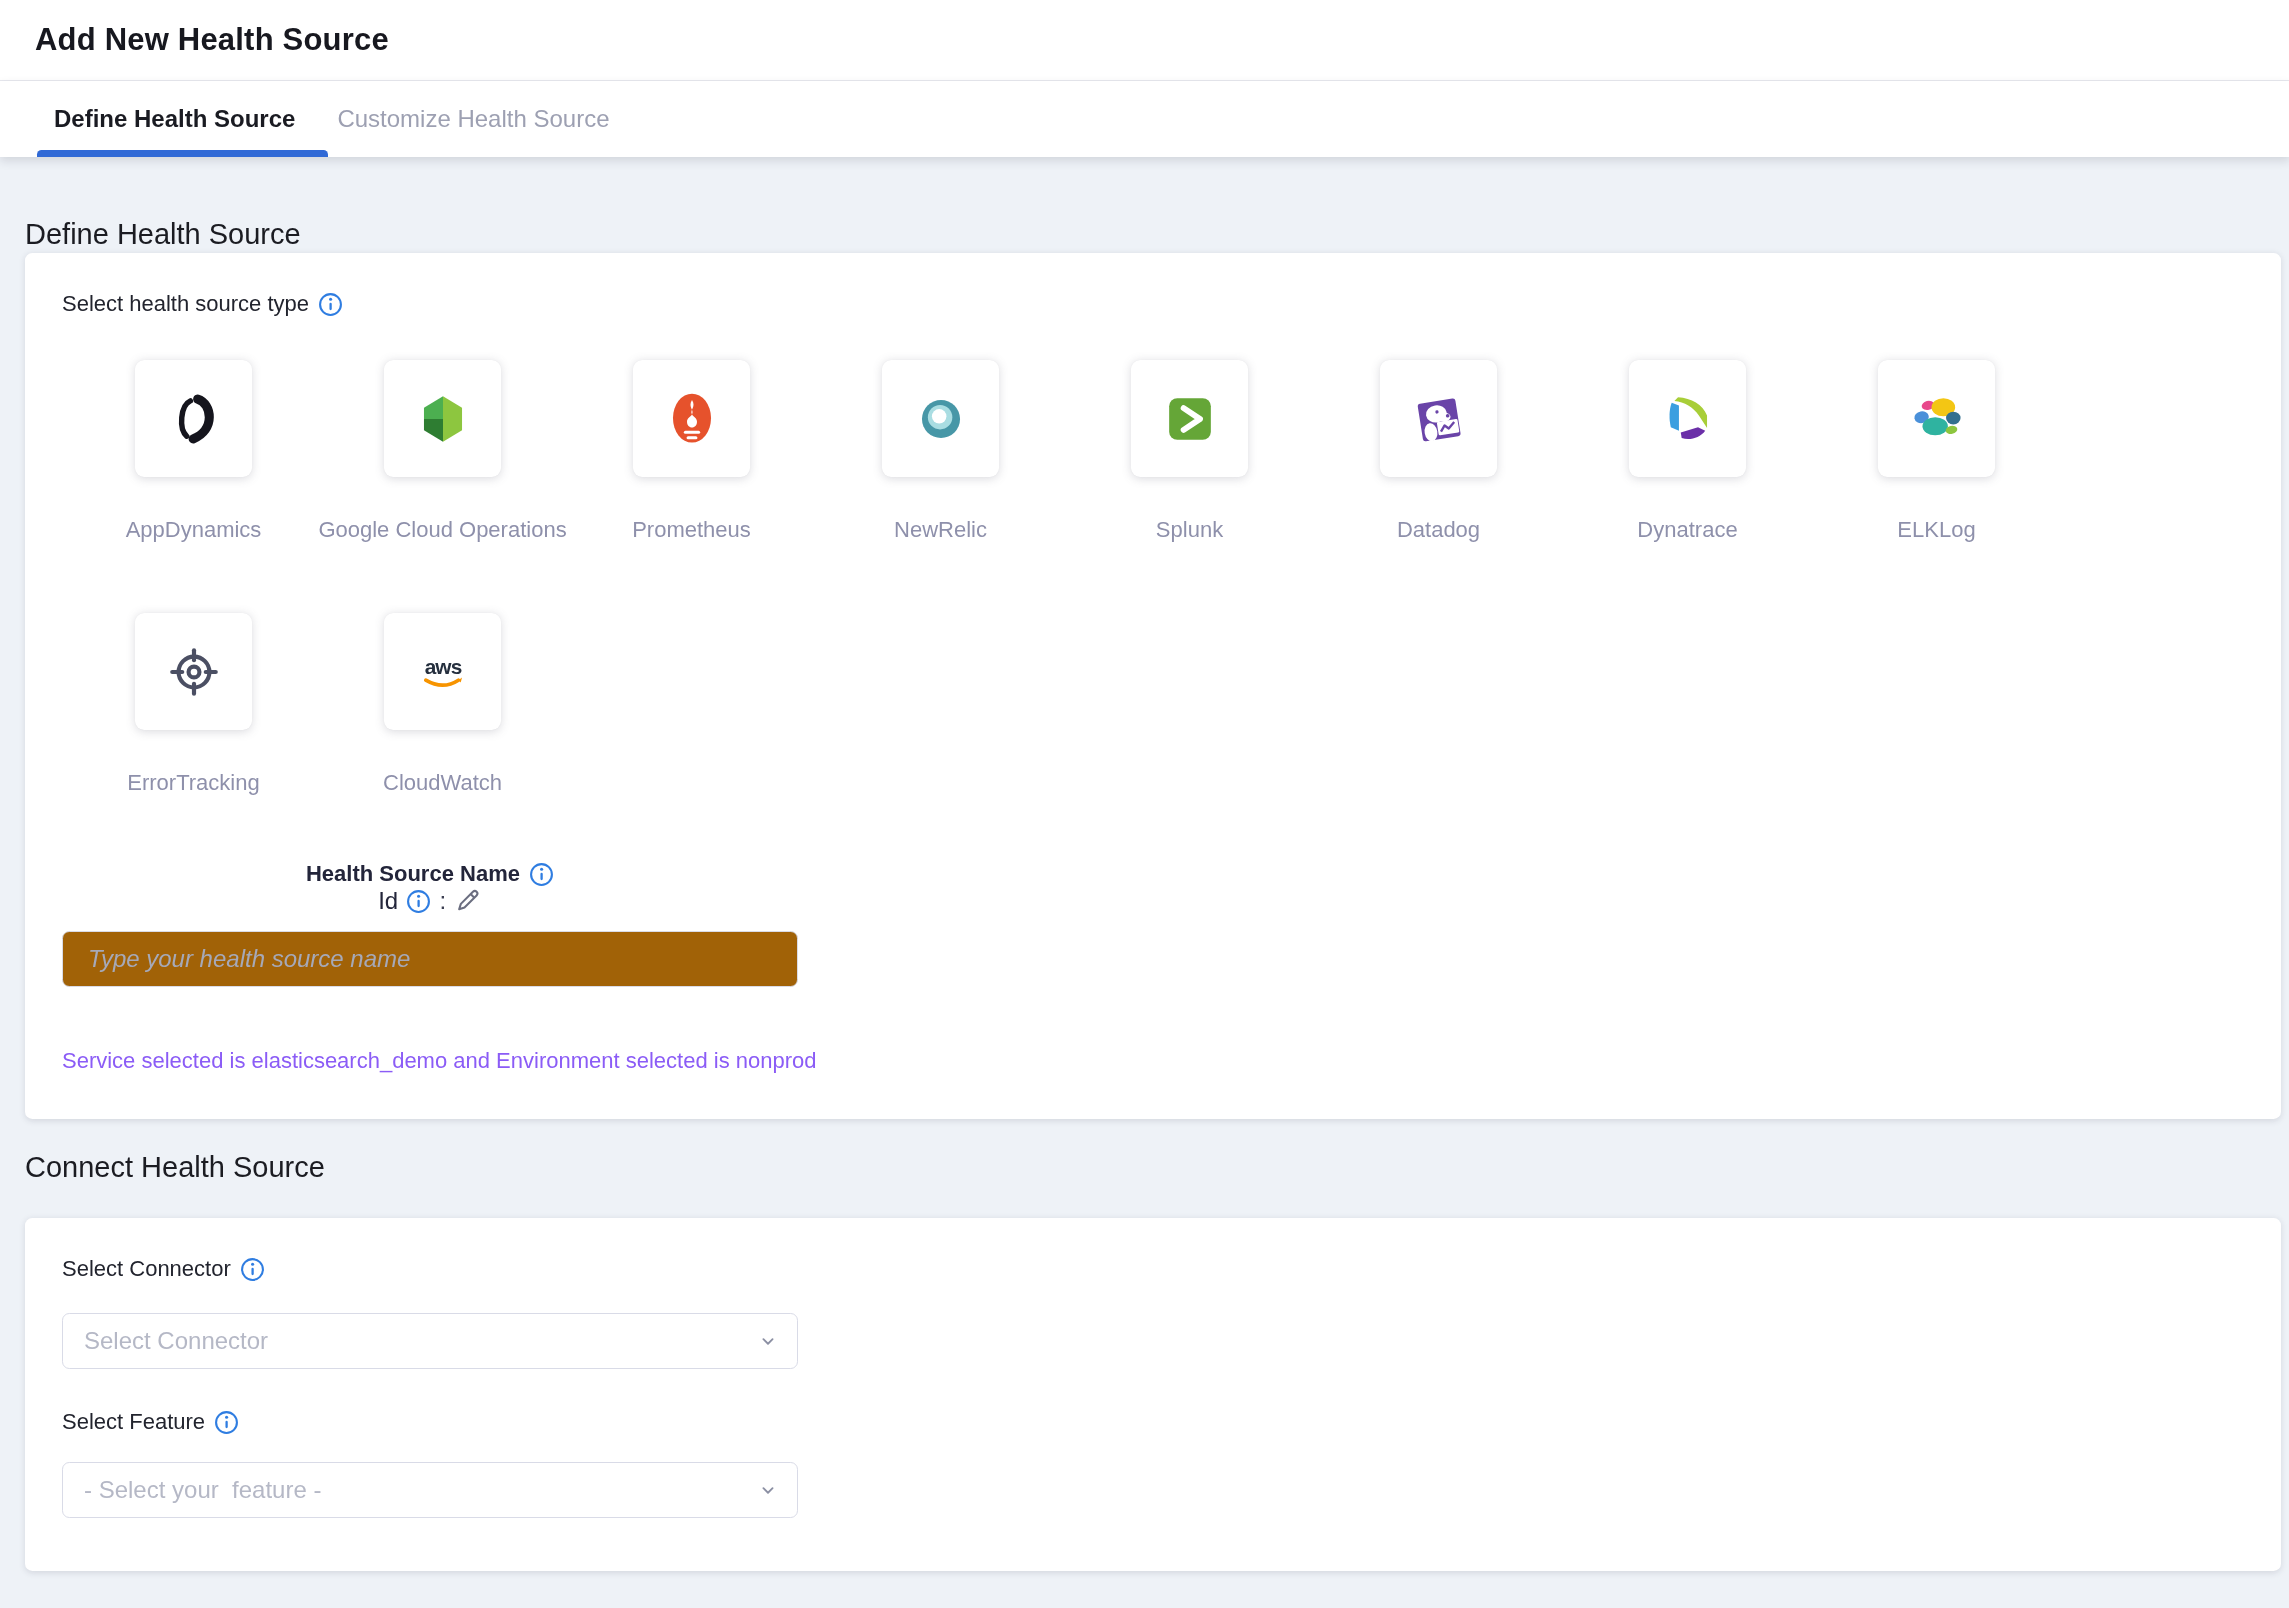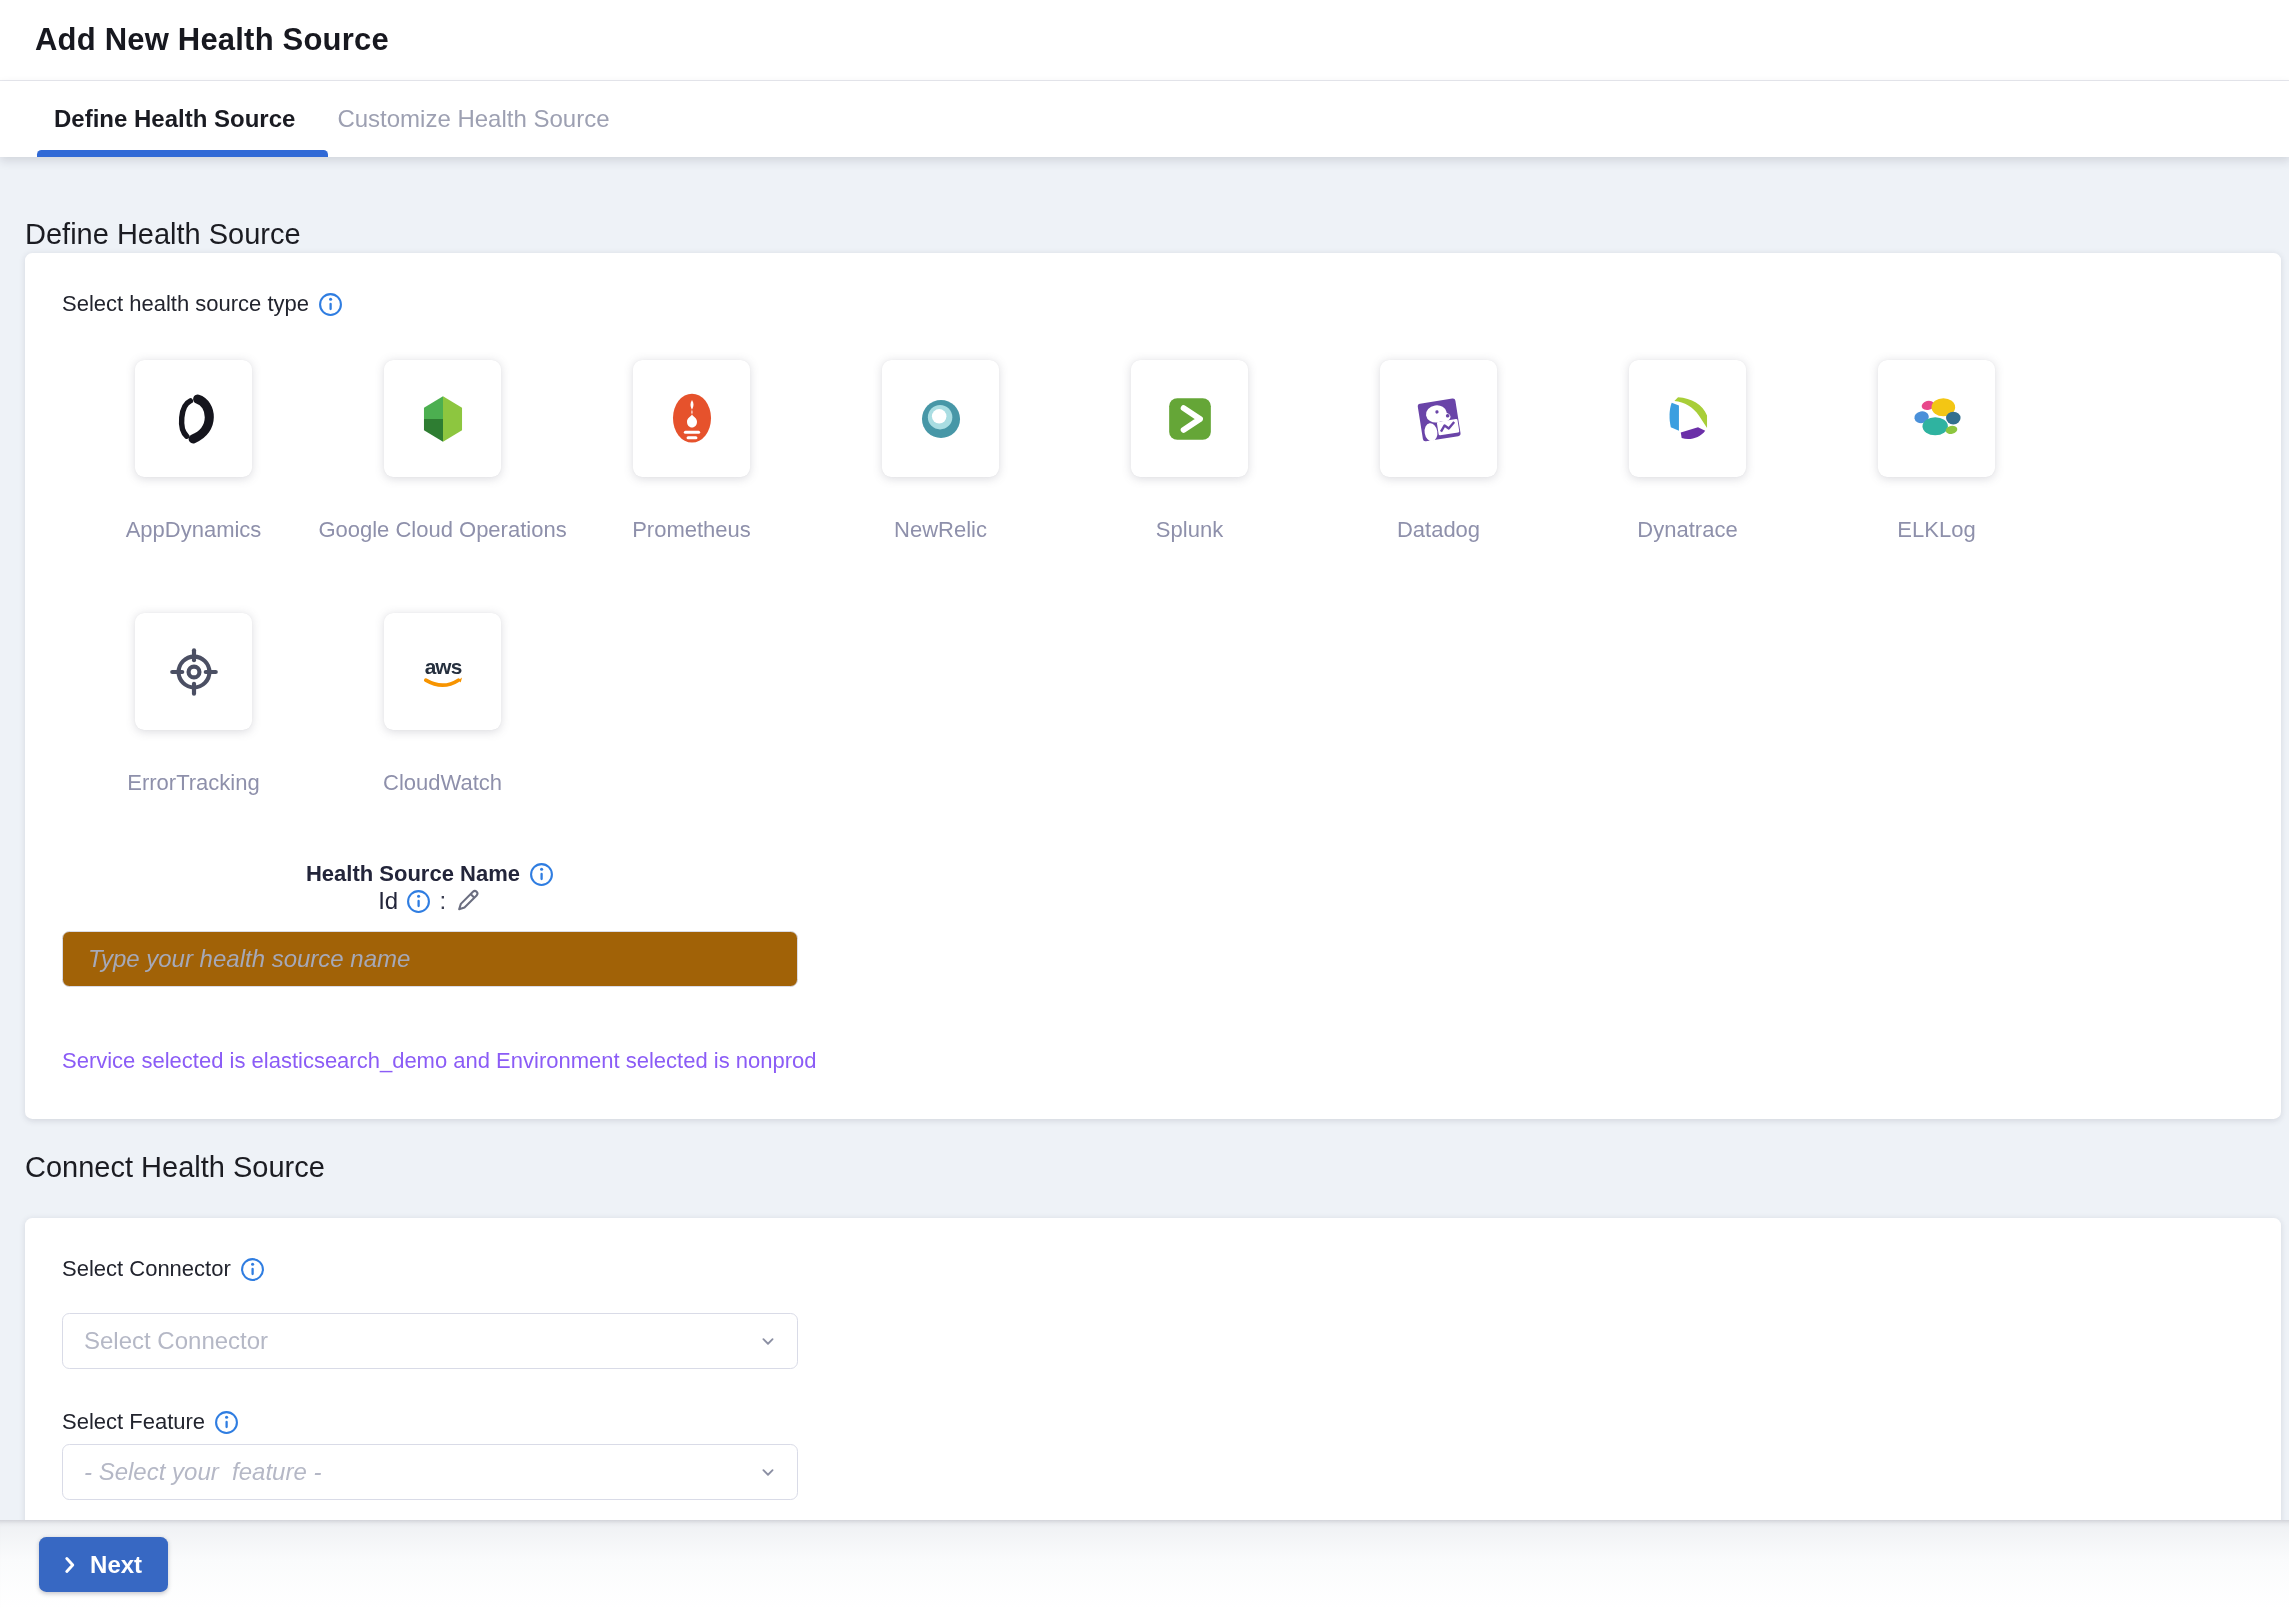--- a/index.html
+++ b/index.html
@@ -73,21 +73,21 @@
   }
   .text-input::placeholder { color:#a6a9b8; }
   .service-text { margin:61px 0 0 37px; font-size:22px; color:#8b5cf6; }
   
   .dropdown {
     width:736px; height:56px; margin-left:37px; background:#fff;
     border:0.9px solid #d9dbe7; border-radius:7.3px; cursor:pointer;
     display:flex; align-items:center; justify-content:space-between; padding:0 18.3px 0 21px;
   }
   .dd-1 { margin-top:31px; }
-  .dd-2 { margin-top:9px;font-style:italic; }
+  .dd-2 { margin-top:27px; }
   .dd-placeholder { font-size:24px; color:#b5b8c6; white-space:pre; }
   .chevron-down { width:22px; height:22px; display:block; }
   .lbl-feature { margin-top:40px; }
   .lbl-connector { margin-top:0; }
   
   .footer {
     position:absolute; left:0; right:0; bottom:0; height:88px; z-index:8;
     background:linear-gradient(180deg,#eef0f3 0%, #fafbfc 45%, #ffffff 100%);
     box-shadow: inset 0 6.4px 6.4px -6.4px rgba(40,41,61,.28);
   }
@@ -327,22 +327,14 @@
 
       <div class="dropdown dd-2">
         <span class="dd-placeholder">- Select your  feature -</span>
         <svg class="chevron-down" viewBox="0 0 24 24">
           <path d="M7 10 l5 5 5-5" fill="none" stroke="#8b8fa3" stroke-width="2" stroke-linecap="round" stroke-linejoin="round"></path>
         </svg>
       </div>
     </div>
   </div>
 
-  <div class="footer">
-    <button class="next-button">
-      <svg class="next-chevron" viewBox="0 0 24 24">
-        <path d="M8.5 5 l6.5 7 -6.5 7" fill="none" stroke="#fff" stroke-width="3.2" stroke-linecap="round" stroke-linejoin="round"></path>
-      </svg>
-      <span>Next</span>
-    </button>
-  </div>
 </div>
 
 
 </body></html>

